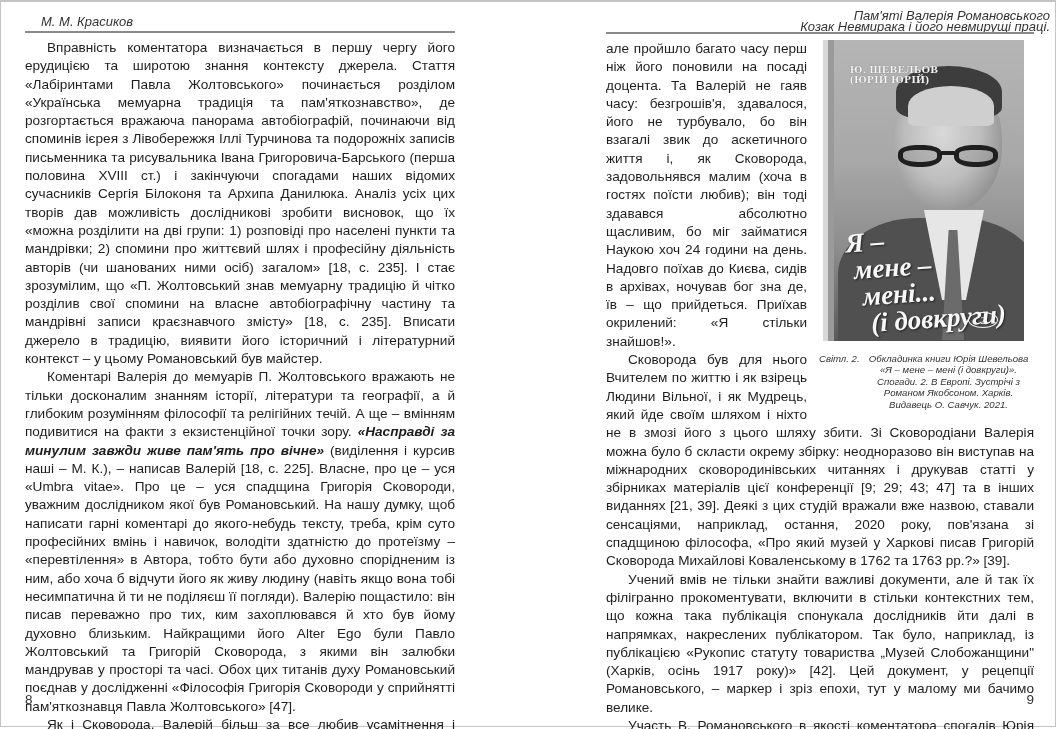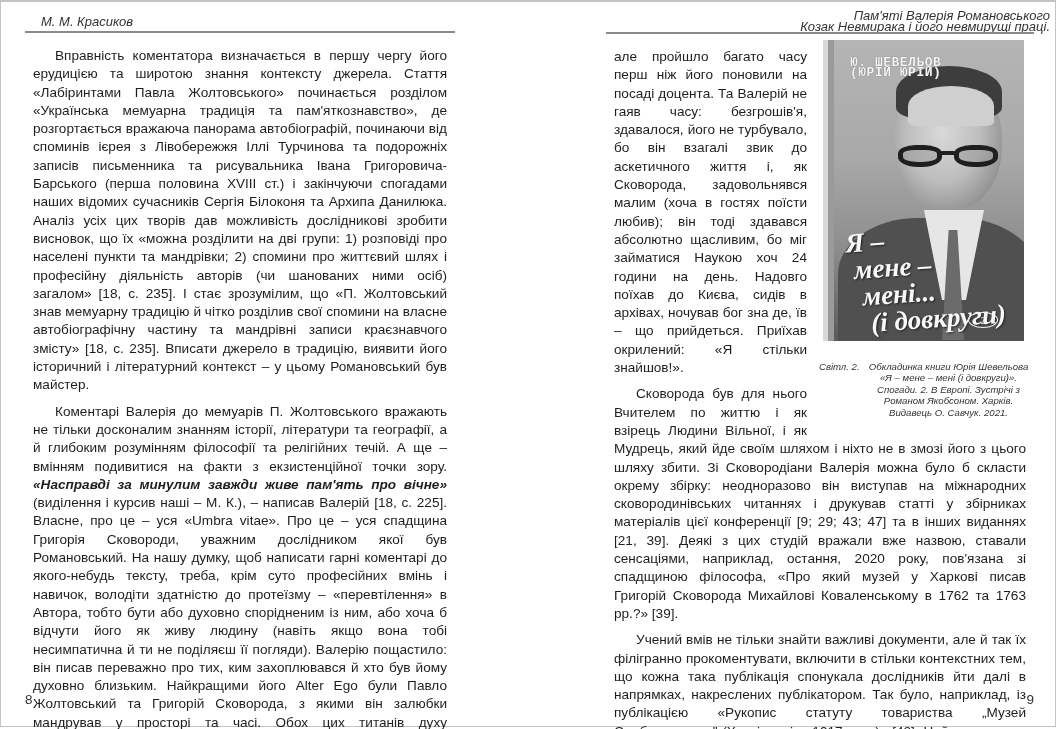--- a/index.html
+++ b/index.html
@@ -9,39 +9,39 @@
   .page.left { left:24px; width:430px; }
   .page.right { left:605px; width:428px; }
   .running-head { position:absolute; top:14px; left:16px; width:100%; font-style:italic; font-size:13px; line-height:11px; color:#333; }
   .page.right .running-head { top:8px; text-align:right; }
   .head-rule { position:absolute; left:0; width:100%; height:2px; background:#8a8a8a; }
   .page.left .head-rule { top:29px; }
   .page.right .head-rule { top:30px; }
   .body-text { position:absolute; left:0; font-size:13.6px; line-height:18.3px; text-align:justify; hyphens:manual; color:#1e1e1e; }
   .page.left .body-text { top:37px; width:430px; }
   .page.right .body-text { top:38px; width:428px; }
-  p { margin:8px; text-indent:22px; }
+  p { margin:0; text-indent:22px; }
   .bi { font-weight:bold; font-style:italic; }
   .float-fig { float:right; width:215px; margin:0 0 4px 12px; }
   .cover { width:201px; height:301px; margin-left:4px; background:linear-gradient(180deg,#b5b5b5 0%,#a8a8a8 40%,#8c8c8c 70%,#5a5a5a 100%); position:relative; overflow:hidden; border-left:5px solid #d8d8d8; box-sizing:border-box; }
   .cover .spine { position:absolute; left:0; top:0; width:6px; height:100%; background:#9a9a9a; }
-  .cover .author { position:absolute; left:22px; top:18px; font-family:Liberation Mono, monospace; font-size:13px; line-height:10px; color:#f4f4f4; font-weight:bold; letter-spacing:0.5px; text-shadow:0 0 1px #555; }
+  .cover .author { position:absolute; left:22px; top:24px; font-family:Liberation Serif, serif; font-size:11px; line-height:10px; color:#f4f4f4; font-weight:bold; letter-spacing:0.5px; text-shadow:0 0 1px #555; }
   .cover .head { position:absolute; left:66px; top:30px; width:108px; height:140px; border-radius:50% 50% 45% 45%; background:radial-gradient(ellipse at 45% 45%, #d9d9d9 0%, #bdbdbd 45%, #8d8d8d 80%); }
   .cover .hair { position:absolute; left:68px; top:26px; width:106px; height:52px; border-radius:50% 50% 20% 20%; background:#3d3d3d; }
   .cover .forehead { position:absolute; left:80px; top:46px; width:86px; height:40px; border-radius:50% 50% 10% 10%; background:#cfcfcf; }
   .cover .glasses { position:absolute; left:70px; top:105px; width:104px; height:22px; }
   .cover .glasses span { position:absolute; top:0; width:44px; height:22px; border:5px solid #1f1f1f; border-radius:40% 40% 45% 45%; box-sizing:border-box; background:rgba(140,140,140,0.4); }
   .cover .glasses .l { left:0; } .cover .glasses .r { left:56px; }
   .cover .glasses .bridge { position:absolute; left:42px; top:6px; width:16px; height:4px; background:#1f1f1f; border:none; border-radius:2px; }
   .cover .jacket { position:absolute; left:10px; top:178px; width:200px; height:140px; background:#505050; border-radius:40% 40% 0 0; }
   .cover .collar { position:absolute; left:96px; top:170px; width:60px; height:90px; background:#e6e6e6; clip-path:polygon(0 0,100% 0,70% 100%,30% 100%); }
   .cover .tie { position:absolute; left:114px; top:190px; width:22px; height:110px; background:#6b6b6b; clip-path:polygon(30% 0,70% 0,100% 100%,0 100%); }
   .cover .title { position:absolute; left:20px; top:185px; font-family:"Liberation Serif", serif; font-style:italic; font-weight:bold; font-size:27px; line-height:27px; color:#f8f8f8; text-shadow:1px 1px 2px #222; transform:rotate(-4deg); white-space:pre; }
   .cover .vol { position:absolute; left:140px; top:272px; width:28px; height:14px; border:1.5px solid #f4f4f4; border-radius:50%; text-align:center; font-family:"Liberation Serif", serif; font-size:11px; line-height:14px; color:#f4f4f4; }
-  .caption { margin-top:20px; font-size:9.6px; line-height:11.4px; font-style:italic; color:#333; display:flex; }
+  .caption { margin-top:12px; font-size:9.6px; line-height:11.4px; font-style:italic; color:#333; display:flex; }
   .caption .cap-label { width:44px; flex:none; }
   .caption .cap-text { flex:1; text-align:center; }
   .page-num { position:absolute; top:690px; font-size:13.5px; color:#333; }
   .page.left .page-num { left:0; }
   .page.right .page-num { right:0; }
 </style>
 </head>
 <body>
 
 <div class="spread">

